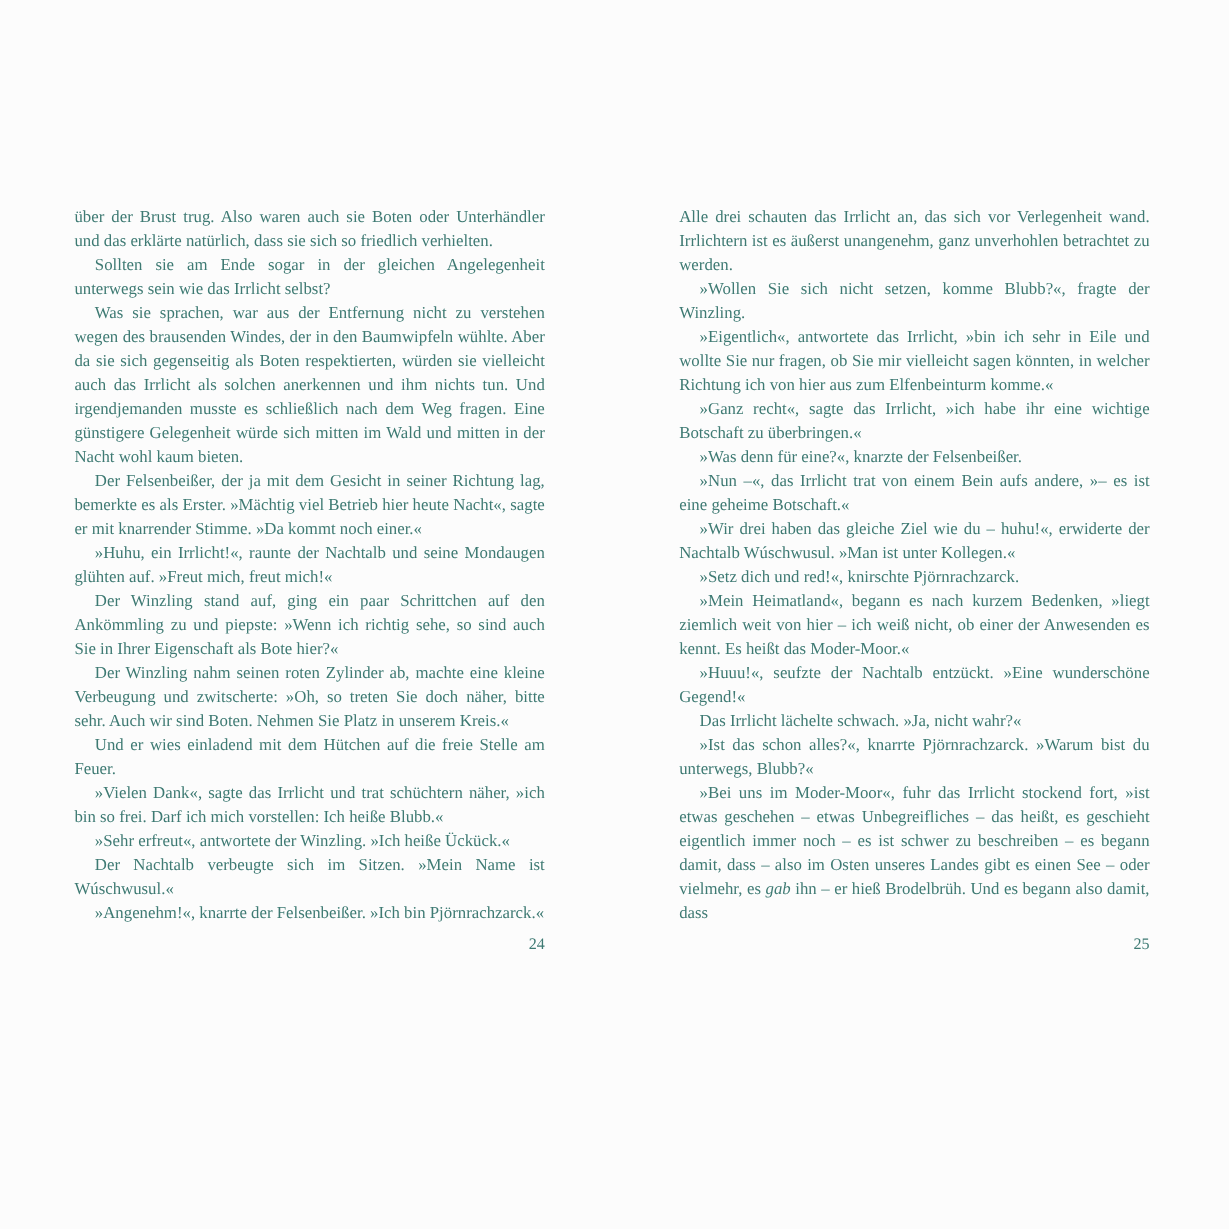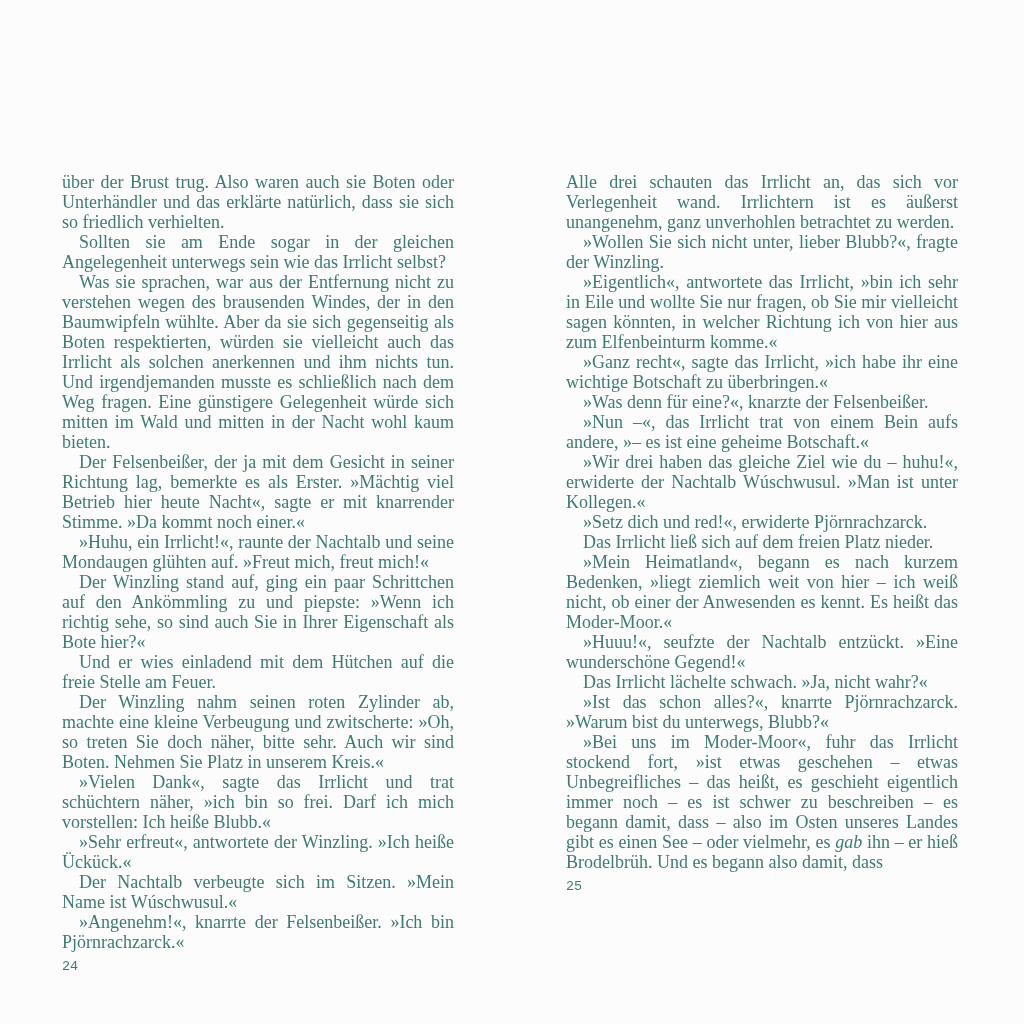--- a/index.html
+++ b/index.html
@@ -22,72 +22,70 @@
     position: absolute;
     top: 172px;
     width: 392px;
     color: #3e7a73;
   }
   .page-left  { left: 62px; }
   .page-right { left: 566px; }
   .para {
     margin: 0;
     text-align: justify;
-    font-size: 18px;
+    font-size: 14px;
     line-height: 20px;
     color: #3e7a73;
     hyphens: auto;
     -webkit-hyphens: auto;
   }
   .para.indent { text-indent: 17px; }
   .para em { font-style: italic; }
   .pagenum {
     margin-top: 5px;
     width: 100%;
-    text-align: left;
+    text-align: right;
     font-size: 13.4px;
     line-height: 20px;
     color: #3e7a73;
-    font-family: Liberation Mono, monospace;
   }
 </style>
 </head>
 <body>
 
 <div class="spread">
 
   <div class="page page-left">
     <div class="text-block">
       <p class="para">über der Brust trug. Also waren auch sie Boten oder Unterhändler und das erklärte natürlich, dass sie sich so friedlich verhielten.</p>
       <p class="para indent">Sollten sie am Ende sogar in der gleichen Angelegenheit unterwegs sein wie das Irrlicht selbst?</p>
       <p class="para indent">Was sie sprachen, war aus der Entfernung nicht zu verstehen wegen des brausenden Windes, der in den Baumwipfeln wühlte. Aber da sie sich gegenseitig als Boten respektierten, würden sie vielleicht auch das Irrlicht als solchen anerkennen und ihm nichts tun. Und irgendjemanden musste es schließlich nach dem Weg fragen. Eine günstigere Gelegenheit würde sich mitten im Wald und mitten in der Nacht wohl kaum bieten.</p>
       <p class="para indent">Der Felsenbeißer, der ja mit dem Gesicht in seiner Richtung lag, bemerkte es als Erster. »Mächtig viel Betrieb hier heute Nacht«, sagte er mit knarrender Stimme. »Da kommt noch einer.«</p>
       <p class="para indent">»Huhu, ein Irrlicht!«, raunte der Nachtalb und seine Mondaugen glühten auf. »Freut mich, freut mich!«</p>
       <p class="para indent">Der Winzling stand auf, ging ein paar Schrittchen auf den Ankömmling zu und piepste: »Wenn ich richtig sehe, so sind auch Sie in Ihrer Eigenschaft als Bote hier?«</p>
+      <p class="para indent">Der Winzling nahm seinen roten Zylinder ab, machte eine kleine Verbeugung und zwitscherte: »Oh, so treten Sie doch näher, bitte sehr. Auch wir sind Boten. Nehmen Sie Platz in unserem Kreis.«</p>
       <p class="para indent">Und er wies einladend mit dem Hütchen auf die freie Stelle am Feuer.</p>
-      <p class="para indent">Der Winzling nahm seinen roten Zylinder ab, machte eine kleine Verbeugung und zwitscherte: »Oh, so treten Sie doch näher, bitte sehr. Auch wir sind Boten. Nehmen Sie Platz in unserem Kreis.«</p>
       <p class="para indent">»Vielen Dank«, sagte das Irrlicht und trat schüchtern näher, »ich bin so frei. Darf ich mich vorstellen: Ich heiße Blubb.«</p>
       <p class="para indent">»Sehr erfreut«, antwortete der Winzling. »Ich heiße Ückück.«</p>
       <p class="para indent">Der Nachtalb verbeugte sich im Sitzen. »Mein Name ist Wúschwusul.«</p>
       <p class="para indent">»Angenehm!«, knarrte der Felsenbeißer. »Ich bin Pjörnrachzarck.«</p>
     </div>
     <div class="pagenum">24</div>
   </div>
 
   <div class="page page-right">
     <div class="text-block">
       <p class="para">Alle drei schauten das Irrlicht an, das sich vor Verlegenheit wand. Irrlichtern ist es äußerst unangenehm, ganz unverhohlen betrachtet zu werden.</p>
-      <p class="para indent">»Wollen Sie sich nicht unter, lieber Blubb?«, fragte der Winzling.</p>
+      <p class="para indent">»Wollen Sie sich nicht setzen, komme Blubb?«, fragte der Winzling.</p>
       <p class="para indent">»Eigentlich«, antwortete das Irrlicht, »bin ich sehr in Eile und wollte Sie nur fragen, ob Sie mir vielleicht sagen könnten, in welcher Richtung ich von hier aus zum Elfenbeinturm komme.«</p>
       <p class="para indent">»Ganz recht«, sagte das Irrlicht, »ich habe ihr eine wichtige Botschaft zu überbringen.«</p>
       <p class="para indent">»Was denn für eine?«, knarzte der Felsenbeißer.</p>
       <p class="para indent">»Nun –«, das Irrlicht trat von einem Bein aufs andere, »– es ist eine geheime Botschaft.«</p>
       <p class="para indent">»Wir drei haben das gleiche Ziel wie du – huhu!«, erwiderte der Nachtalb Wúschwusul. »Man ist unter Kollegen.«</p>
-      <p class="para indent">»Setz dich und red!«, erwiderte Pjörnrachzarck.</p>
-      <p class="para indent">Das Irrlicht ließ sich auf dem freien Platz nieder.</p>
+      <p class="para indent">»Setz dich und red!«, knirschte Pjörnrachzarck.</p>
       <p class="para indent">»Mein Heimatland«, begann es nach kurzem Bedenken, »liegt ziemlich weit von hier – ich weiß nicht, ob einer der Anwesenden es kennt. Es heißt das Moder-Moor.«</p>
       <p class="para indent">»Huuu!«, seufzte der Nachtalb entzückt. »Eine wunderschöne Gegend!«</p>
       <p class="para indent">Das Irrlicht lächelte schwach. »Ja, nicht wahr?«</p>
       <p class="para indent">»Ist das schon alles?«, knarrte Pjörnrachzarck. »Warum bist du unterwegs, Blubb?«</p>
       <p class="para indent"><span>»Bei uns im Moder-Moor«, fuhr das Irrlicht stockend fort, »ist etwas geschehen – etwas Unbegreifliches – das heißt, es geschieht eigentlich immer noch – es ist schwer zu beschreiben – es begann damit, dass – also im Osten unseres Landes gibt es einen See – oder vielmehr, es </span><em>gab</em><span> ihn – er hieß Brodelbrüh. Und es begann also damit, dass</span></p>
     </div>
     <div class="pagenum">25</div>
   </div>
 
 </div>

